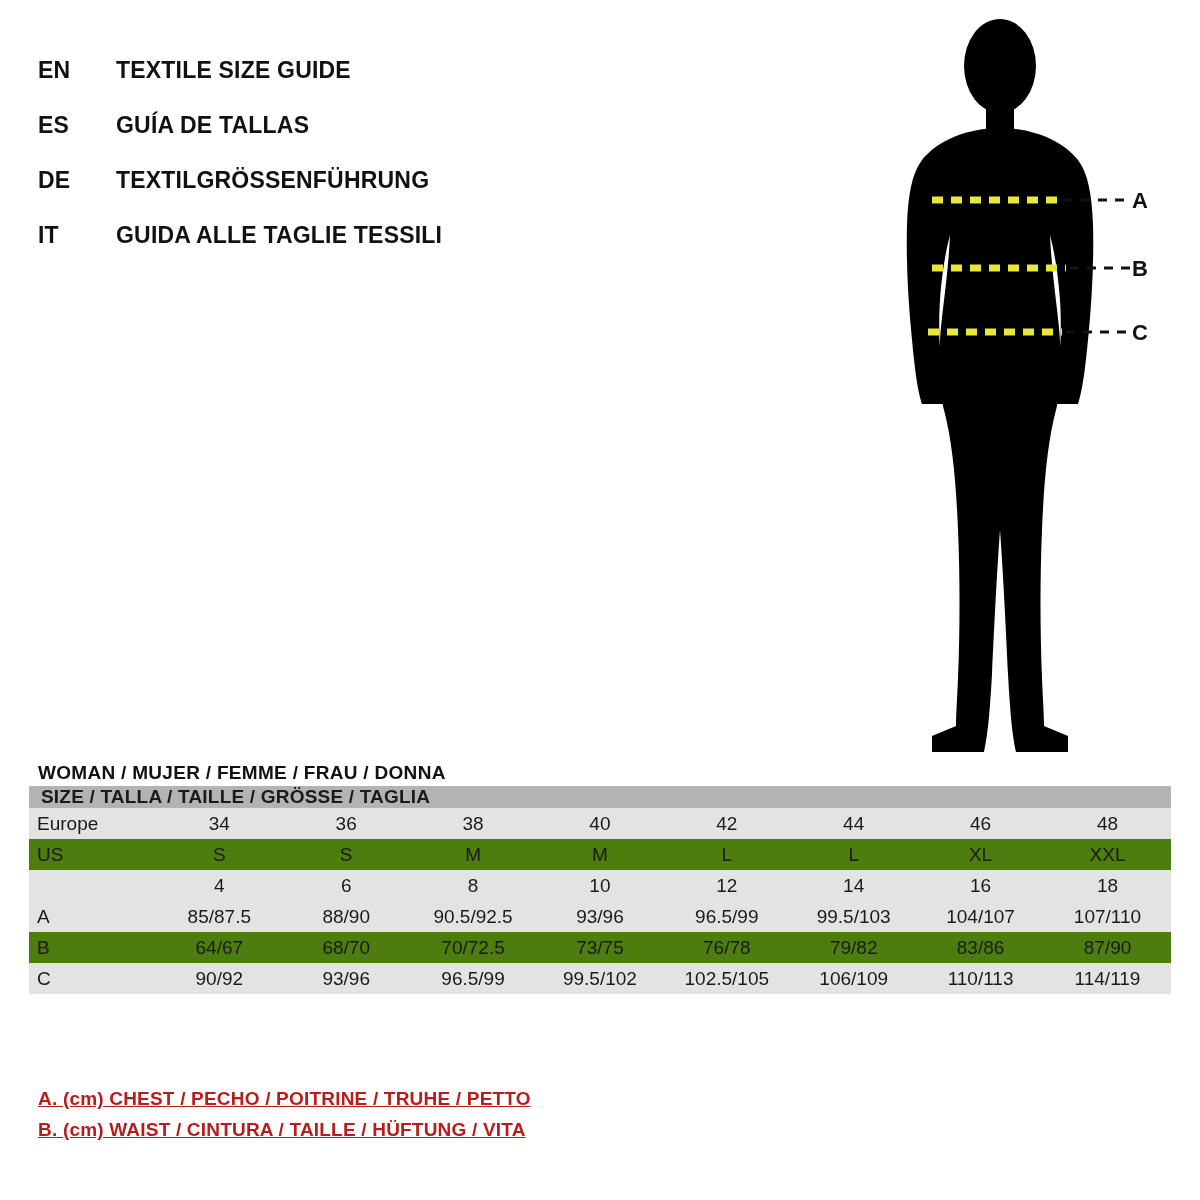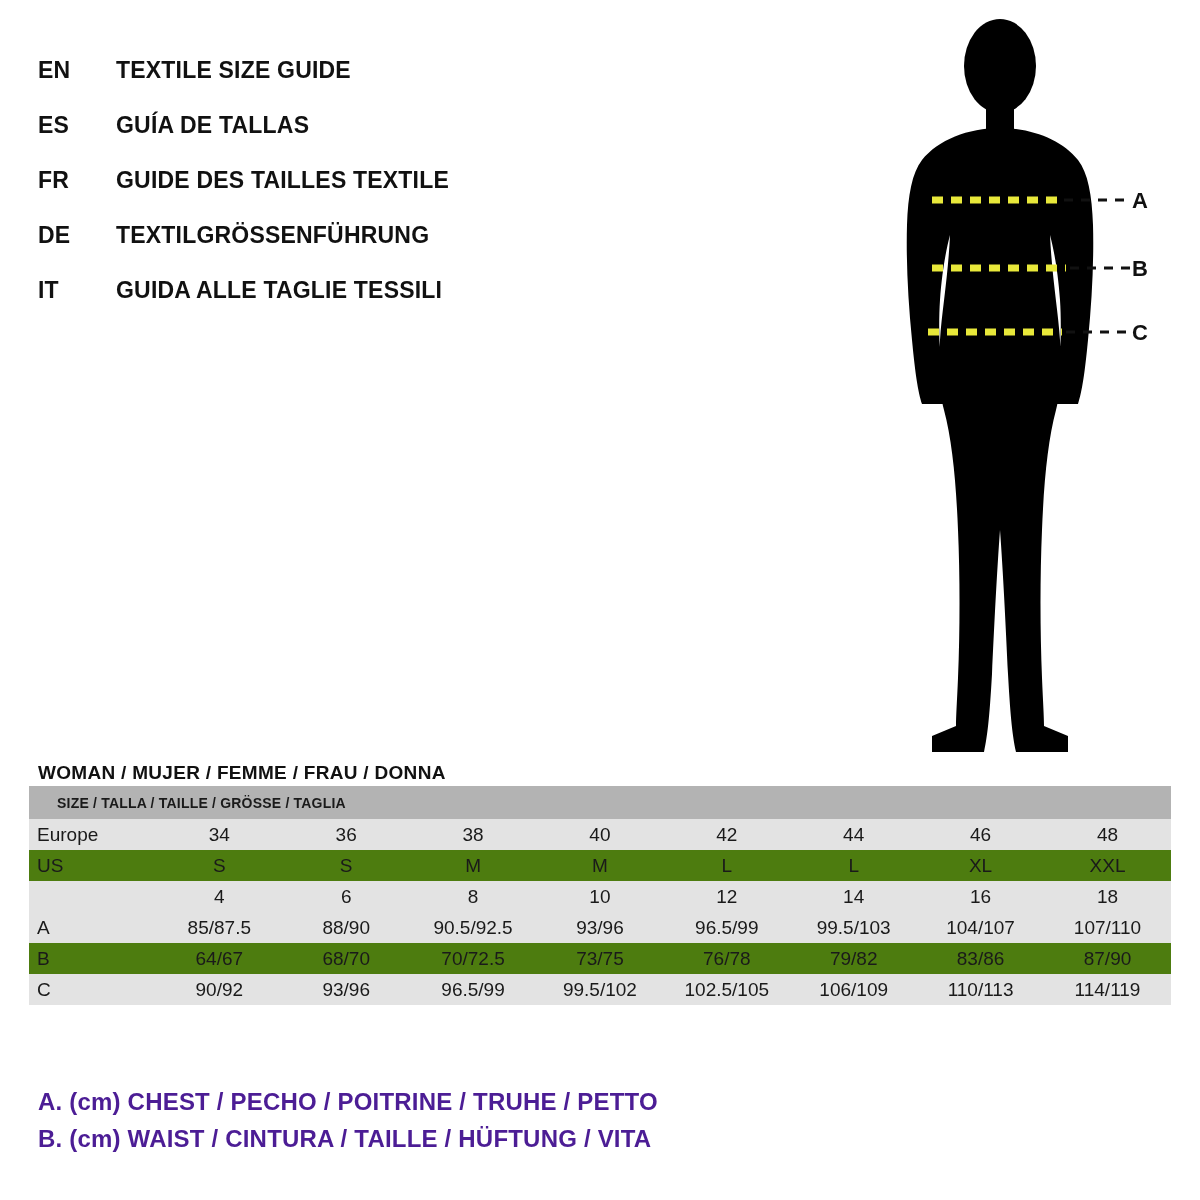--- a/index.html
+++ b/index.html
@@ -91,25 +91,25 @@
     padding: 0;
     height: 31px;
     vertical-align: middle;
     font-weight: 400;
     text-align: center;
     color: #1a1a1a;
   }
   #size-table .hdr-row td {
     background: #b3b3b3;
     text-align: left;
-    padding-left: 28px;
-    font-weight: 700;
-    font-size: 14px;
+    padding-left: 12px;
+    font-weight: 700;
+    font-size: 19px;
     letter-spacing: 0.2px;
-    height: 33px;
+    height: 19px;
   }
   #size-table .row-label {
     text-align: left;
     padding-left: 8px;
     width: 190px;
   }
   #size-table tbody tr.shade td {
     background: #e3e3e3;
   }
   #size-table tbody tr.plain td {
@@ -117,43 +117,40 @@
   }
 
   
   #footnotes {
     position: absolute;
     left: 38px;
     top: 1088px;
     width: 700px;
   }
   .footnote {
-    font-size: 24px;
+    font-size: 19px;
     font-weight: 700;
     letter-spacing: 0.2px;
-    color: #4c1d95;
+    color: #b91c1c;
     margin-bottom: 9px;
     white-space: nowrap;
+    text-decoration: underline;
   }
 </style>
 </head>
 <body>
 
 <div id="title-block">
   <div class="title-row">
     <span class="title-lang">EN</span>
     <span class="title-text">TEXTILE SIZE GUIDE</span>
   </div>
   <div class="title-row">
     <span class="title-lang">ES</span>
     <span class="title-text">GUÍA DE TALLAS</span>
-  </div>
-  <div class="title-row">
-    <span class="title-lang">FR</span>
-    <span class="title-text">GUIDE DES TAILLES TEXTILE</span>
   </div>
   <div class="title-row">
     <span class="title-lang">DE</span>
     <span class="title-text">TEXTILGRÖSSENFÜHRUNG</span>
   </div>
   <div class="title-row">
     <span class="title-lang">IT</span>
     <span class="title-text">GUIDA ALLE TAGLIE TESSILI</span>
   </div>
 </div>

